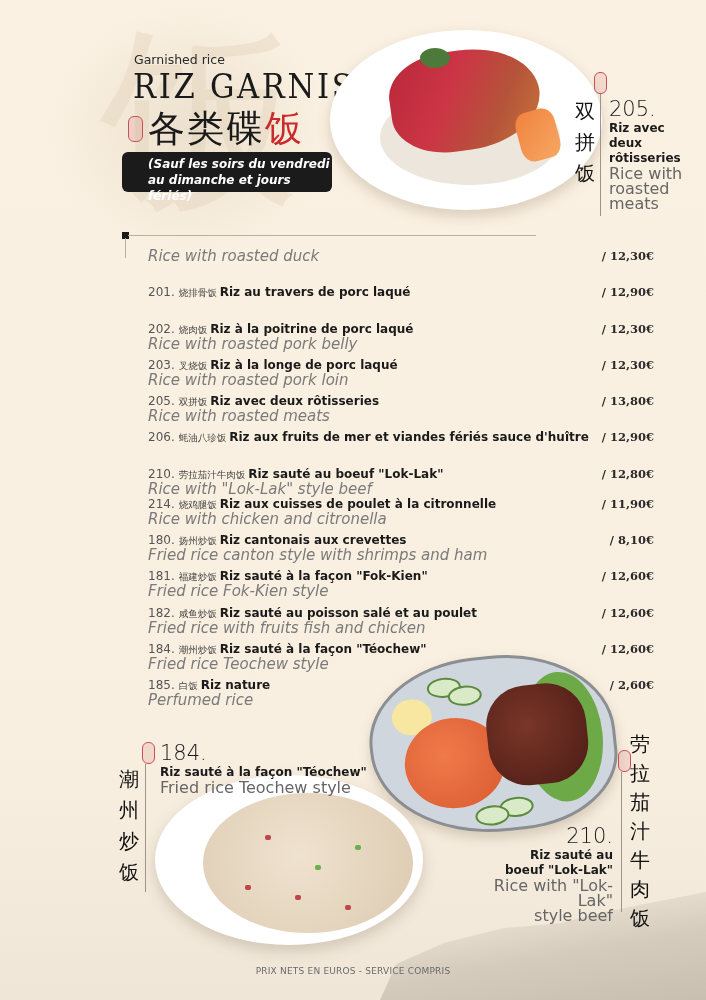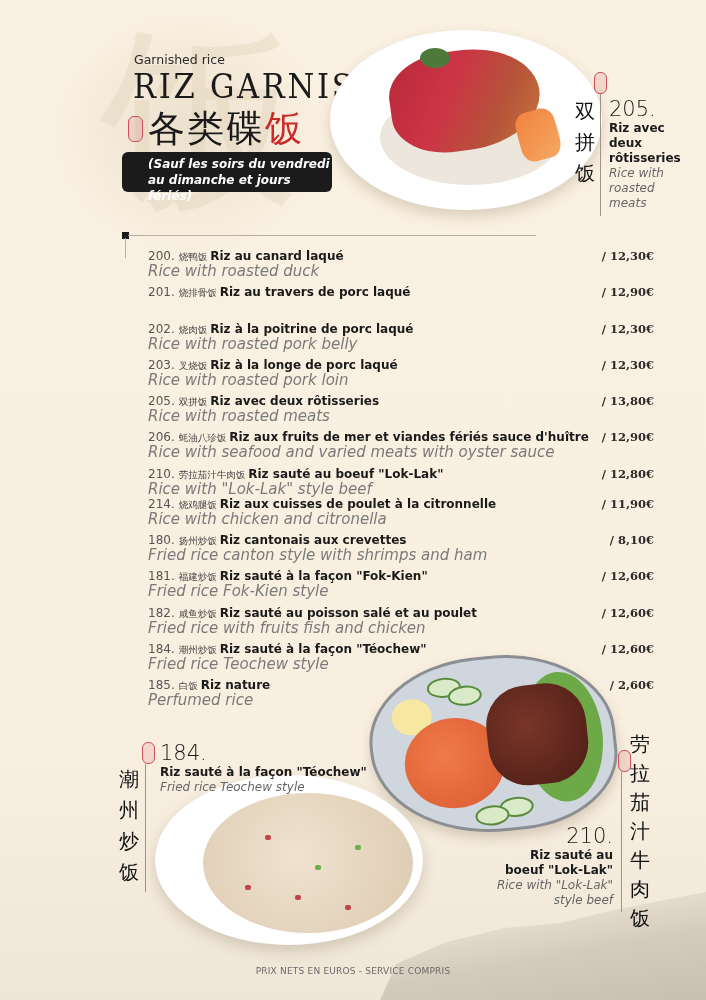--- a/index.html
+++ b/index.html
@@ -40,21 +40,21 @@
     .plate1 .rice { position: absolute; left: 50px; top: 60px; width: 180px; height: 95px; border-radius: 50%; background: #ece6dc; }
     .plate1 .meat { position: absolute; left: 60px; top: 20px; width: 150px; height: 100px; border-radius: 40% 50% 50% 40%;
       background: linear-gradient(120deg, #b8283a 0%, #cc3545 40%, #b5533a 70%, #c7773a 100%); transform: rotate(-8deg); }
     .plate1 .carrot { position: absolute; left: 188px; top: 80px; width: 40px; height: 50px; border-radius: 30%;
       background: linear-gradient(140deg, #f0823e, #f6a864); transform: rotate(-15deg); }
     .plate1 .herb { position: absolute; left: 90px; top: 18px; width: 30px; height: 20px; border-radius: 50%; background: #4d7a3a; }
 
     .feature { position: absolute; }
     .feature .num { font-size: 21px; color: #1a1a1a; font-weight: 300; }
     .feature .name { font-size: 12px; font-weight: bold; line-height: 15px; }
-    .feature .en { font-size: 12px; font-style: italic; color: #666; line-height: 15px; }
+    .feature .en { font-size: 16px; color: #666; line-height: 15px; }
     .vcn { position: absolute; font-size: 20px; line-height: 31px; width: 22px; text-align: center; color: #111;
       font-family: "DejaVu Serif", serif; }
     .vline { position: absolute; width: 1px; background: #9d958a; }
 
     
     .corner { position: absolute; left: 122px; top: 232px; width: 7px; height: 7px; background: #1a1a1a; }
     .hline { position: absolute; left: 128px; top: 235px; width: 408px; height: 1px; background: #b9b0a3; }
     .lline { position: absolute; left: 125px; top: 238px; width: 1px; height: 20px; background: #b9b0a3; }
 
     .menu { position: absolute; left: 148px; top: 249px; width: 510px; }
@@ -133,21 +133,20 @@
       <div>meats</div>
     </div>
   </div>
 
   <div class="corner"></div>
   <div class="hline"></div>
   <div class="lline"></div>
 
   <div class="menu">
     <div class="item">
-      <div class="line1"><span class="code">200.</span><span class="cn">烧鸭饭</span><span class="fr">Riz au canard laqué</span></div>
       <div class="en">Rice with roasted duck</div>
       <div class="price">/ 12,30€</div>
     </div>
     <div class="item">
       <div class="line1"><span class="code">201.</span><span class="cn">烧排骨饭</span><span class="fr">Riz au travers de porc laqué</span></div>
       <div class="price">/ 12,90€</div>
     </div>
     <div class="item">
       <div class="line1"><span class="code">202.</span><span class="cn">烧肉饭</span><span class="fr">Riz à la poitrine de porc laqué</span></div>
       <div class="en">Rice with roasted pork belly</div>
@@ -158,21 +157,20 @@
       <div class="en">Rice with roasted pork loin</div>
       <div class="price">/ 12,30€</div>
     </div>
     <div class="item">
       <div class="line1"><span class="code">205.</span><span class="cn">双拼饭</span><span class="fr">Riz avec deux rôtisseries</span></div>
       <div class="en">Rice with roasted meats</div>
       <div class="price">/ 13,80€</div>
     </div>
     <div class="item">
       <div class="line1"><span class="code">206.</span><span class="cn">蚝油八珍饭</span><span class="fr">Riz aux fruits de mer et viandes fériés sauce d'huître</span></div>
-      <div class="en">Rice with seafood and varied meats with oyster sauce</div>
       <div class="price">/ 12,90€</div>
     </div>
     <div class="item tight">
       <div class="line1"><span class="code">210.</span><span class="cn">劳拉茄汁牛肉饭</span><span class="fr">Riz sauté au boeuf "Lok-Lak"</span></div>
       <div class="en">Rice with "Lok-Lak" style beef</div>
       <div class="price">/ 12,80€</div>
     </div>
     <div class="item">
       <div class="line1"><span class="code">214.</span><span class="cn">烧鸡腿饭</span><span class="fr">Riz aux cuisses de poulet à la citronnelle</span></div>
       <div class="en">Rice with chicken and citronella</div>

